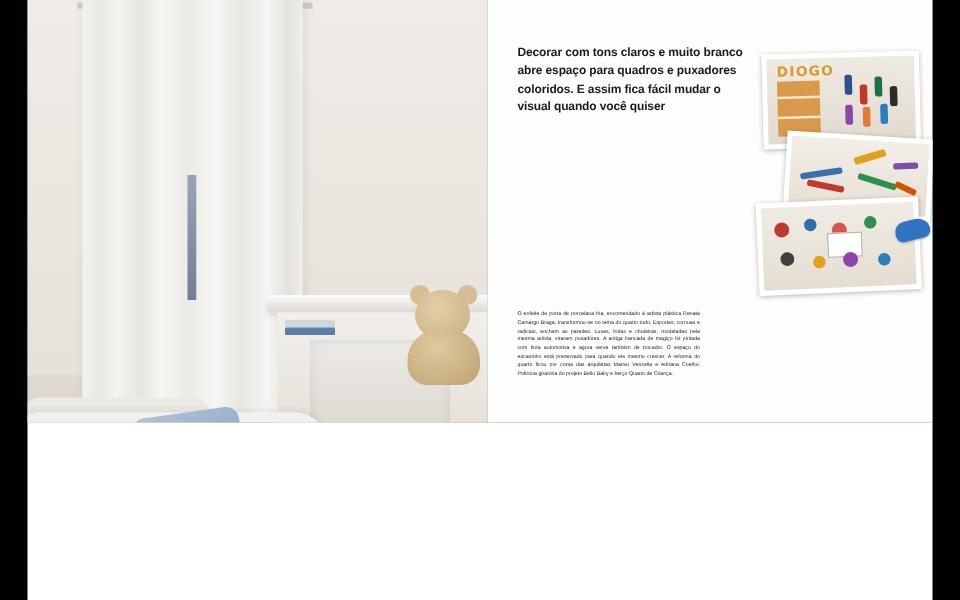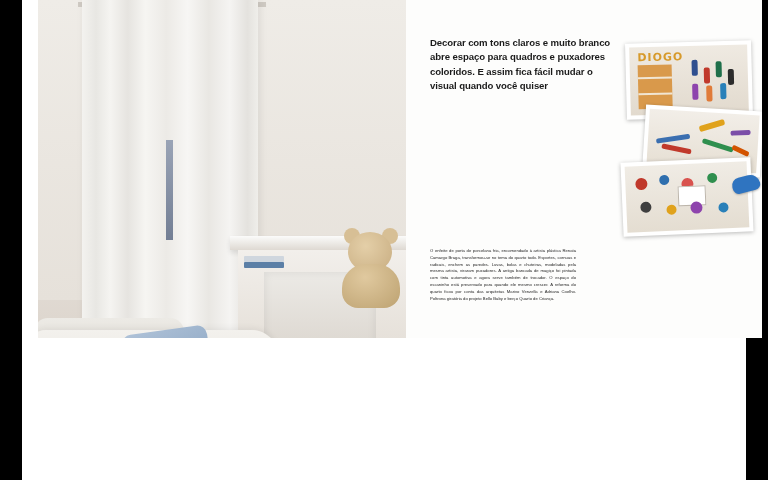--- a/index.html
+++ b/index.html
@@ -24,21 +24,21 @@
     position: absolute;
     top: 0;
     height: 480px;
     background: #000000;
   }
   .bar.left  { left: 0;   width: 22px; }
   .bar.right { right: 0;  width: 22px; }
 
   .spread {
     position: absolute;
-    left: 38px;
+    left: 22px;
     top: 0;
     width: 724px;
     height: 338px;
     background: #0f766e;
     overflow: hidden;
   }
 
   
   .photo-left {
     position: absolute;

